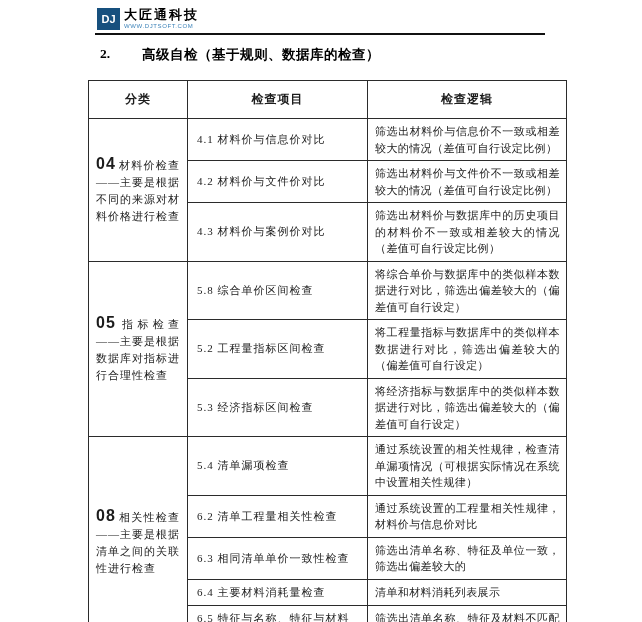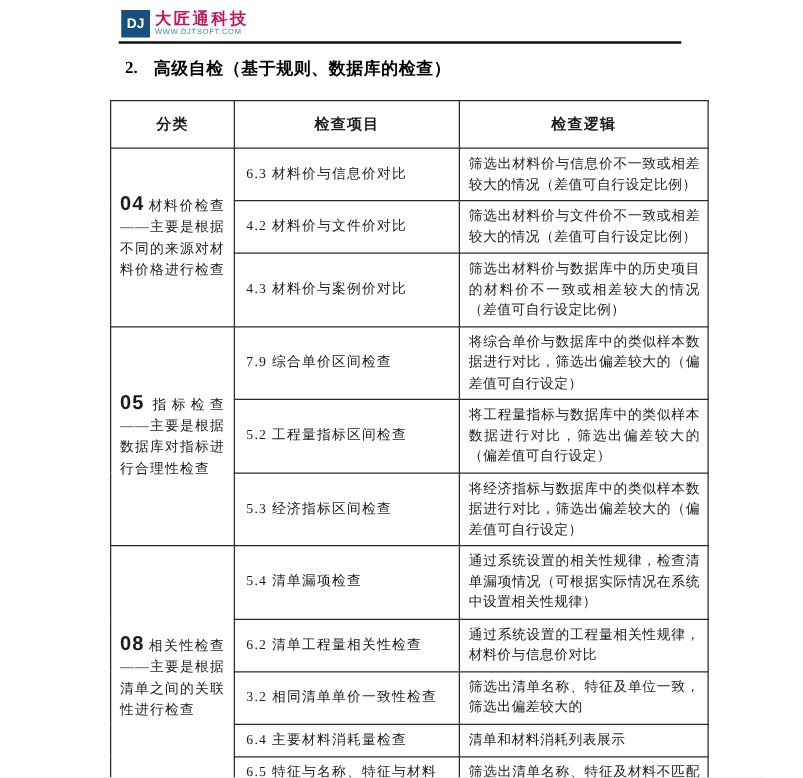--- a/index.html
+++ b/index.html
@@ -27,21 +27,21 @@
     font-size: 11px;
     display: flex; align-items: center; justify-content: center;
     letter-spacing: 0;
   }
   .logo-text { margin-left: 4px; display: flex; flex-direction: column; }
   .company-name {
     font-family: "Liberation Sans", sans-serif;
     font-weight: bold;
     font-size: 13px;
     line-height: 14px;
-    color: #be185d;
+    color: #000000;
     letter-spacing: 2px;
   }
   .company-url {
     font-family: "Liberation Sans", sans-serif;
     font-size: 6px;
     line-height: 8px;
     color: #3c82b8;
     letter-spacing: 0.6px;
   }
   .header-rule {
@@ -54,21 +54,21 @@
   
   .heading {
     position: absolute;
     left: 100px; top: 46px;
     display: flex;
     font-weight: bold;
     font-size: 13.5px;
     color: #000000;
   }
   .heading-number { width: 23px; }
-  .heading-title { letter-spacing: 0.5px; }
+  .heading-title { letter-spacing: 0.5px; margin-left: 19px; }
 
   
   table.check-table {
     position: absolute;
     left: 88px; top: 80px;
     width: 478px;
     border-collapse: collapse;
     table-layout: fixed;
     font-size: 11px;
     color: #1c1c1c;
@@ -135,55 +135,55 @@
     <thead>
       <tr>
         <th>分类</th>
         <th>检查项目</th>
         <th>检查逻辑</th>
       </tr>
     </thead>
     <tbody>
         <tr>
           <td class="cat-cell" rowspan="3"><span class="cat-code">04</span><span class="cat-name">材料价检查</span><span class="cat-desc">——主要是根据不同的来源对材料价格进行检查</span></td>
-          <td class="item-cell">6.3 材料价与信息价对比</td>
+          <td class="item-cell">4.1 材料价与信息价对比</td>
           <td class="logic-cell">筛选出材料价与信息价不一致或相差较大的情况（差值可自行设定比例）</td>
         </tr>
         <tr>
           <td class="item-cell">4.2 材料价与文件价对比</td>
           <td class="logic-cell">筛选出材料价与文件价不一致或相差较大的情况（差值可自行设定比例）</td>
         </tr>
         <tr>
           <td class="item-cell">4.3 材料价与案例价对比</td>
           <td class="logic-cell">筛选出材料价与数据库中的历史项目的材料价不一致或相差较大的情况（差值可自行设定比例）</td>
         </tr>
         <tr>
           <td class="cat-cell" rowspan="3"><span class="cat-code">05</span><span class="cat-name">指标检查</span><span class="cat-desc">——主要是根据数据库对指标进行合理性检查</span></td>
-          <td class="item-cell">7.9 综合单价区间检查</td>
+          <td class="item-cell">5.8 综合单价区间检查</td>
           <td class="logic-cell">将综合单价与数据库中的类似样本数据进行对比，筛选出偏差较大的（偏差值可自行设定）</td>
         </tr>
         <tr>
           <td class="item-cell">5.2 工程量指标区间检查</td>
           <td class="logic-cell">将工程量指标与数据库中的类似样本数据进行对比，筛选出偏差较大的（偏差值可自行设定）</td>
         </tr>
         <tr>
           <td class="item-cell">5.3 经济指标区间检查</td>
           <td class="logic-cell">将经济指标与数据库中的类似样本数据进行对比，筛选出偏差较大的（偏差值可自行设定）</td>
         </tr>
         <tr>
           <td class="cat-cell" rowspan="5"><span class="cat-code">08</span><span class="cat-name">相关性检查</span><span class="cat-desc">——主要是根据清单之间的关联性进行检查</span></td>
           <td class="item-cell">5.4 清单漏项检查</td>
           <td class="logic-cell">通过系统设置的相关性规律，检查清单漏项情况（可根据实际情况在系统中设置相关性规律）</td>
         </tr>
         <tr>
           <td class="item-cell">6.2 清单工程量相关性检查</td>
           <td class="logic-cell">通过系统设置的工程量相关性规律，材料价与信息价对比</td>
         </tr>
         <tr>
-          <td class="item-cell">3.2 相同清单单价一致性检查</td>
+          <td class="item-cell">6.3 相同清单单价一致性检查</td>
           <td class="logic-cell">筛选出清单名称、特征及单位一致，筛选出偏差较大的</td>
         </tr>
         <tr>
           <td class="item-cell">6.4 主要材料消耗量检查</td>
           <td class="logic-cell">清单和材料消耗列表展示</td>
         </tr>
         <tr>
           <td class="item-cell">6.5 特征与名称、特征与材料一致性检查</td>
           <td class="logic-cell">筛选出清单名称、特征及材料不匹配的清单</td>
         </tr>

